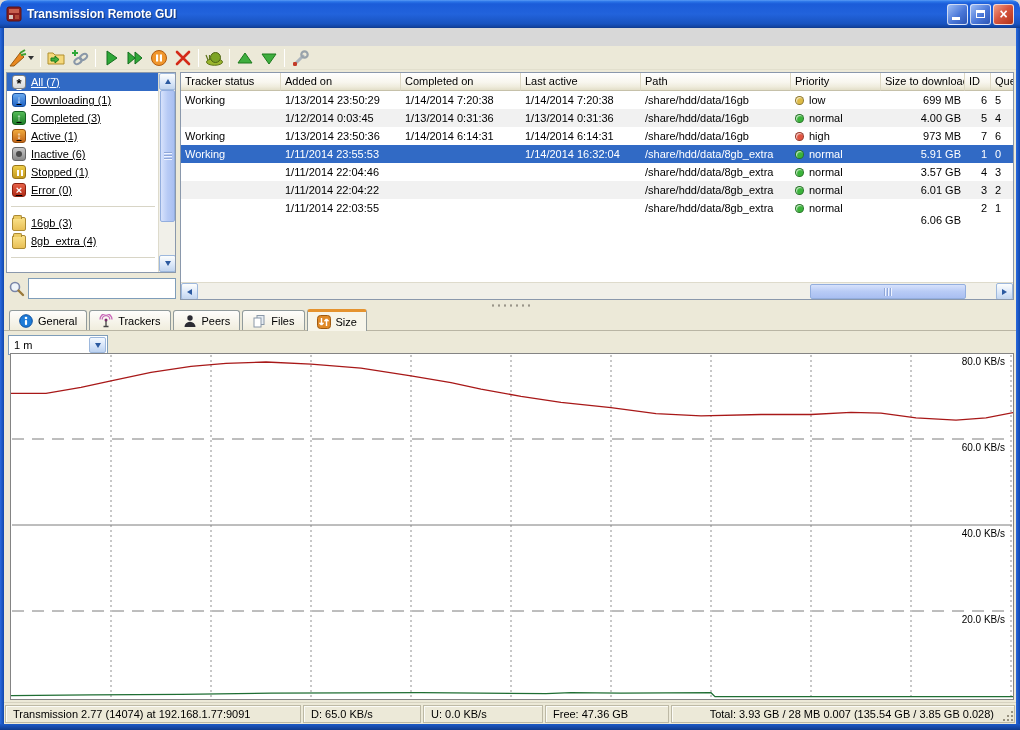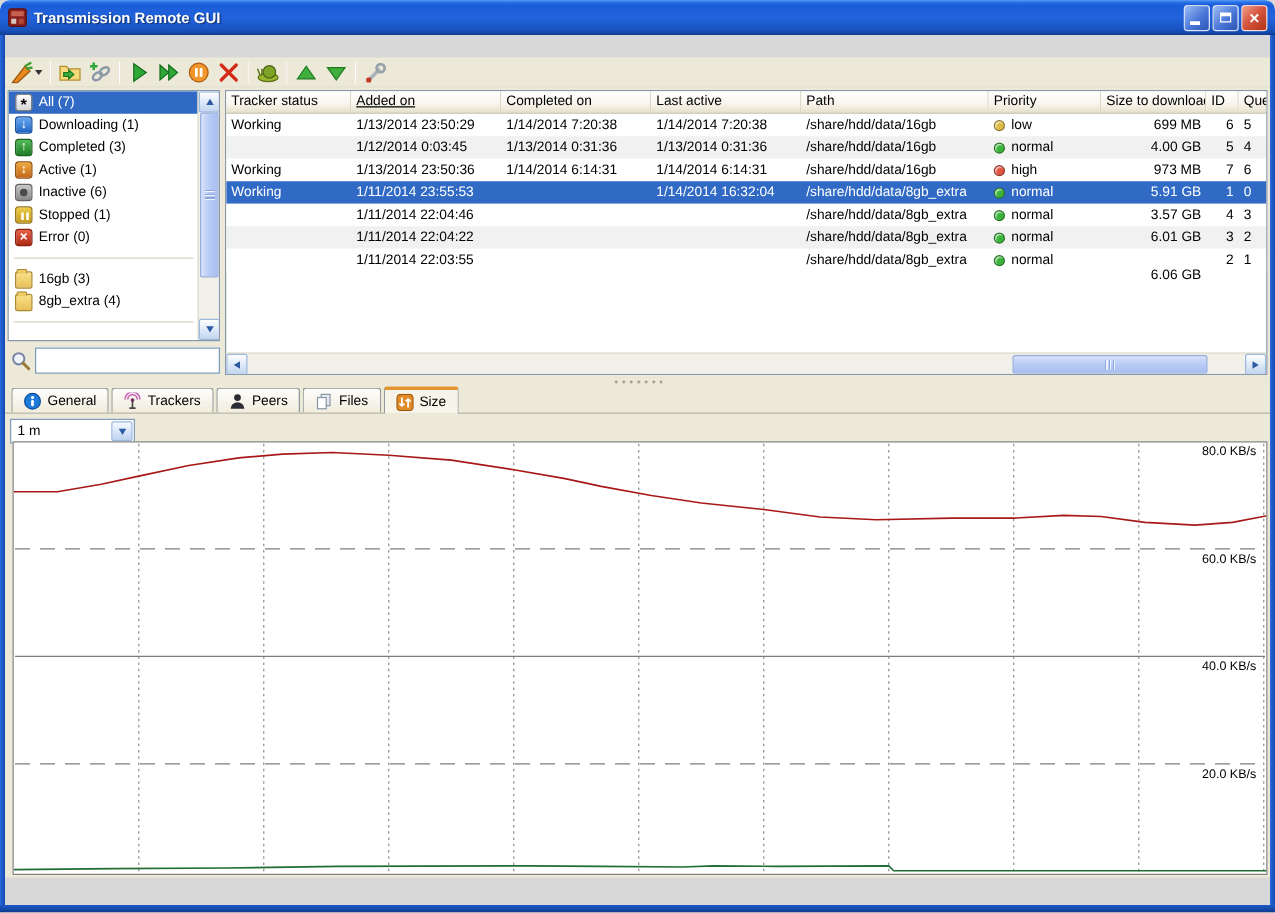--- a/index.html
+++ b/index.html
@@ -26,21 +26,21 @@
   #menubar{position:absolute;left:4px;top:28px;width:1012px;height:18px;background:#ece9d8;display:flex;align-items:center;}
   .menu-item{padding:2px 9px;}
   #toolbar{position:absolute;left:4px;top:46px;width:1012px;height:24px;background:#ece9d8;display:flex;align-items:center;padding-left:2px;border-bottom:1px solid #e2dfcd;}
   .tbtn{width:24px;height:22px;display:flex;align-items:center;justify-content:center;}
   .tsep{width:1px;height:18px;background:#c9c5b2;border-right:1px solid #fff;margin:0 3px;}
   .ddarrow{width:0;height:0;border-left:3px solid transparent;border-right:3px solid transparent;border-top:4px solid #333;margin:0 3px 0 -2px;}
   
   #workspace{position:absolute;left:4px;top:70px;width:1012px;height:232px;background:#ece9d8;}
   #sidebar-list{position:absolute;left:2px;top:2px;width:170px;height:201px;background:#fff;border:1px solid #8a98ac;overflow:hidden;}
   #sidebar-items{position:absolute;left:0;top:0;width:152px;}
-  .side-item{height:18px;display:flex;align-items:center;padding-left:3px;white-space:nowrap;}
+  .side-item{height:18px;display:flex;align-items:center;padding-left:3px;white-space:nowrap;text-decoration:underline;}
   .side-item.selected{background:#316ac5;color:#fff;}
   .side-sep{height:8px;border-bottom:1px solid #d8d5c6;margin:0 4px 7px 4px;}
   .fi{width:14px;height:14px;border-radius:3px;margin:0 5px 0 2px;flex:none;position:relative;
       display:inline-flex;align-items:center;justify-content:center;color:#fff;font-weight:bold;font-size:10px;line-height:10px;}
   .all-icon{background:linear-gradient(180deg,#fdfdfd,#d8d8d8);border:1px solid #808080;color:#000;font-size:13px;}
   .all-icon::before{content:"*";margin-top:4px;}
   .downloading-icon{background:linear-gradient(180deg,#6aaaf0,#1f63c4);border:1px solid #174e9e;}
   .downloading-icon::before{content:"↓";}
   .completed-icon{background:linear-gradient(180deg,#55bb58,#1e7f28);border:1px solid #166320;}
   .completed-icon::before{content:"↑";}
@@ -274,21 +274,21 @@
       </div>
     </div>
     <svg id="search-icon" width="17" height="17" viewBox="0 0 17 17">
       <circle cx="7" cy="7" r="4.5" fill="#eef4fa" stroke="#7a86a8" stroke-width="1.6"></circle>
       <path d="M10.5,10.5 L15,15" stroke="#9a7a3a" stroke-width="2.4" stroke-linecap="round"></path>
     </svg>
     <input id="search-input" value="" style="">
     <div id="torrent-table">
       <div id="thead">
           <div class="th" style="width: 100px;">Tracker status</div>
-          <div class="th" style="width: 120px; text-decoration: underline;">Added on</div>
+          <div class="th" style="width: 120px;">Added on</div>
           <div class="th" style="width: 120px;">Completed on</div>
           <div class="th" style="width: 120px;">Last active</div>
           <div class="th" style="width: 150px;">Path</div>
           <div class="th" style="width: 90px;">Priority</div>
           <div class="th right" style="width: 84px;">Size to download</div>
           <div class="th" style="width: 26px;">ID</div>
           <div class="th" style="width: 30px;">Que</div>
         </div>
       <div id="rows">
           <div class="trow">
@@ -488,14 +488,22 @@
           <polyline points="0,39.4 35,39.4 70,33.4 100,26.9 140,18.4 180,12.3 215,9.3 255,8.0 300,10.2 350,14.1 400,21.8 440,28.7 470,35.1 510,42.4 550,48.4 600,53.6 645,59.6 690,61.8 750,60.5 800,60.5 840,58.3 870,59.2 905,63.9 945,66.1 975,63.9 1004,58.3" fill="none" stroke="#a81818" stroke-width="1.3"></polyline>
           <polyline points="0,341.7 80,340.9 170,340.4 260,339.1 410,338.7 470,339.1 535,339.6 560,338.7 610,339.1 700,338.7 704,342.6 1004,342.6" fill="none" stroke="#1f6e33" stroke-width="1.3"></polyline>
         </svg>
     <div class="ytick" style="top: 2px;">80.0 KB/s</div>
         <div class="ytick" style="top: 88px;">60.0 KB/s</div>
         <div class="ytick" style="top: 174px;">40.0 KB/s</div>
         <div class="ytick" style="top: 260px;">20.0 KB/s</div>
       </div>
   </div>
 
+  <div id="statusbar">
+    <div class="spanel" style="width:296px">Transmission 2.77 (14074) at 192.168.1.77:9091</div>
+    <div class="spanel" style="width:118px">D: 65.0 KB/s</div>
+    <div class="spanel" style="width:120px">U: 0.0 KB/s</div>
+    <div class="spanel" style="width:124px">Free: 47.36 GB</div>
+    <div class="spanel last">Total: 3.93 GB / 28 MB 0.007 (135.54 GB / 3.85 GB 0.028)</div>
+    <div id="resize-grip"></div>
+  </div>
 
 </div>
 
 </body></html>

